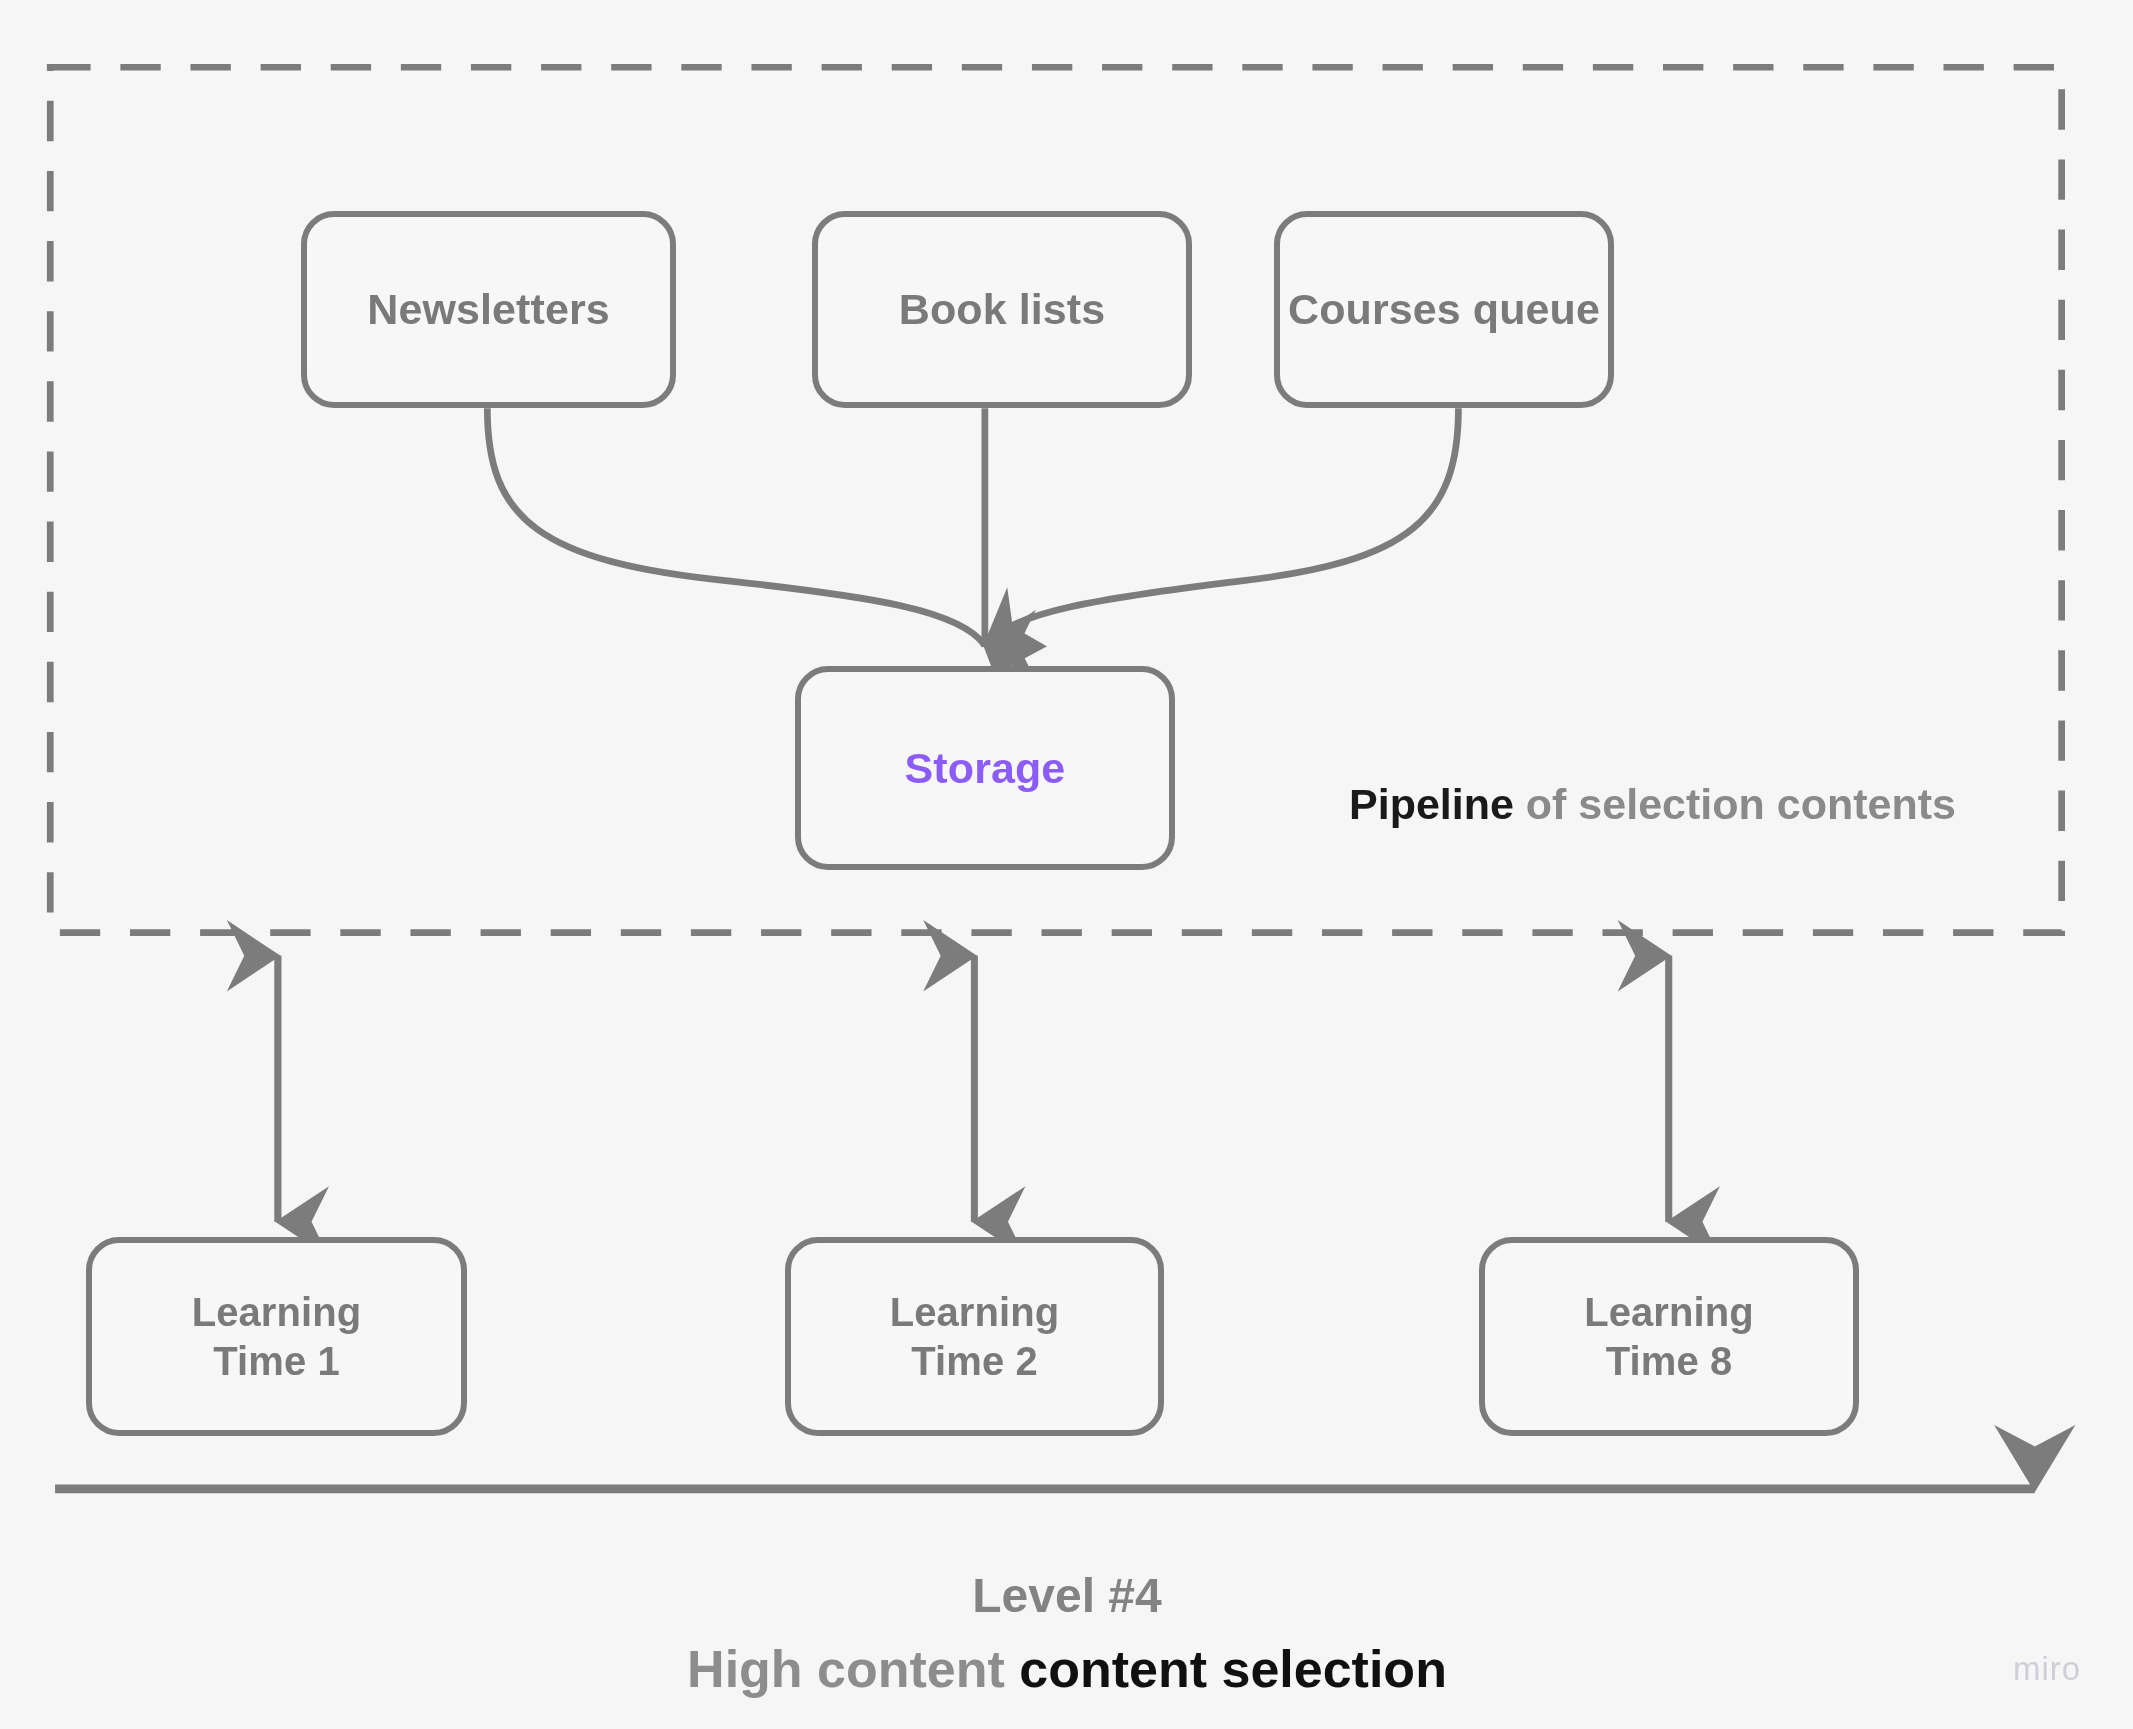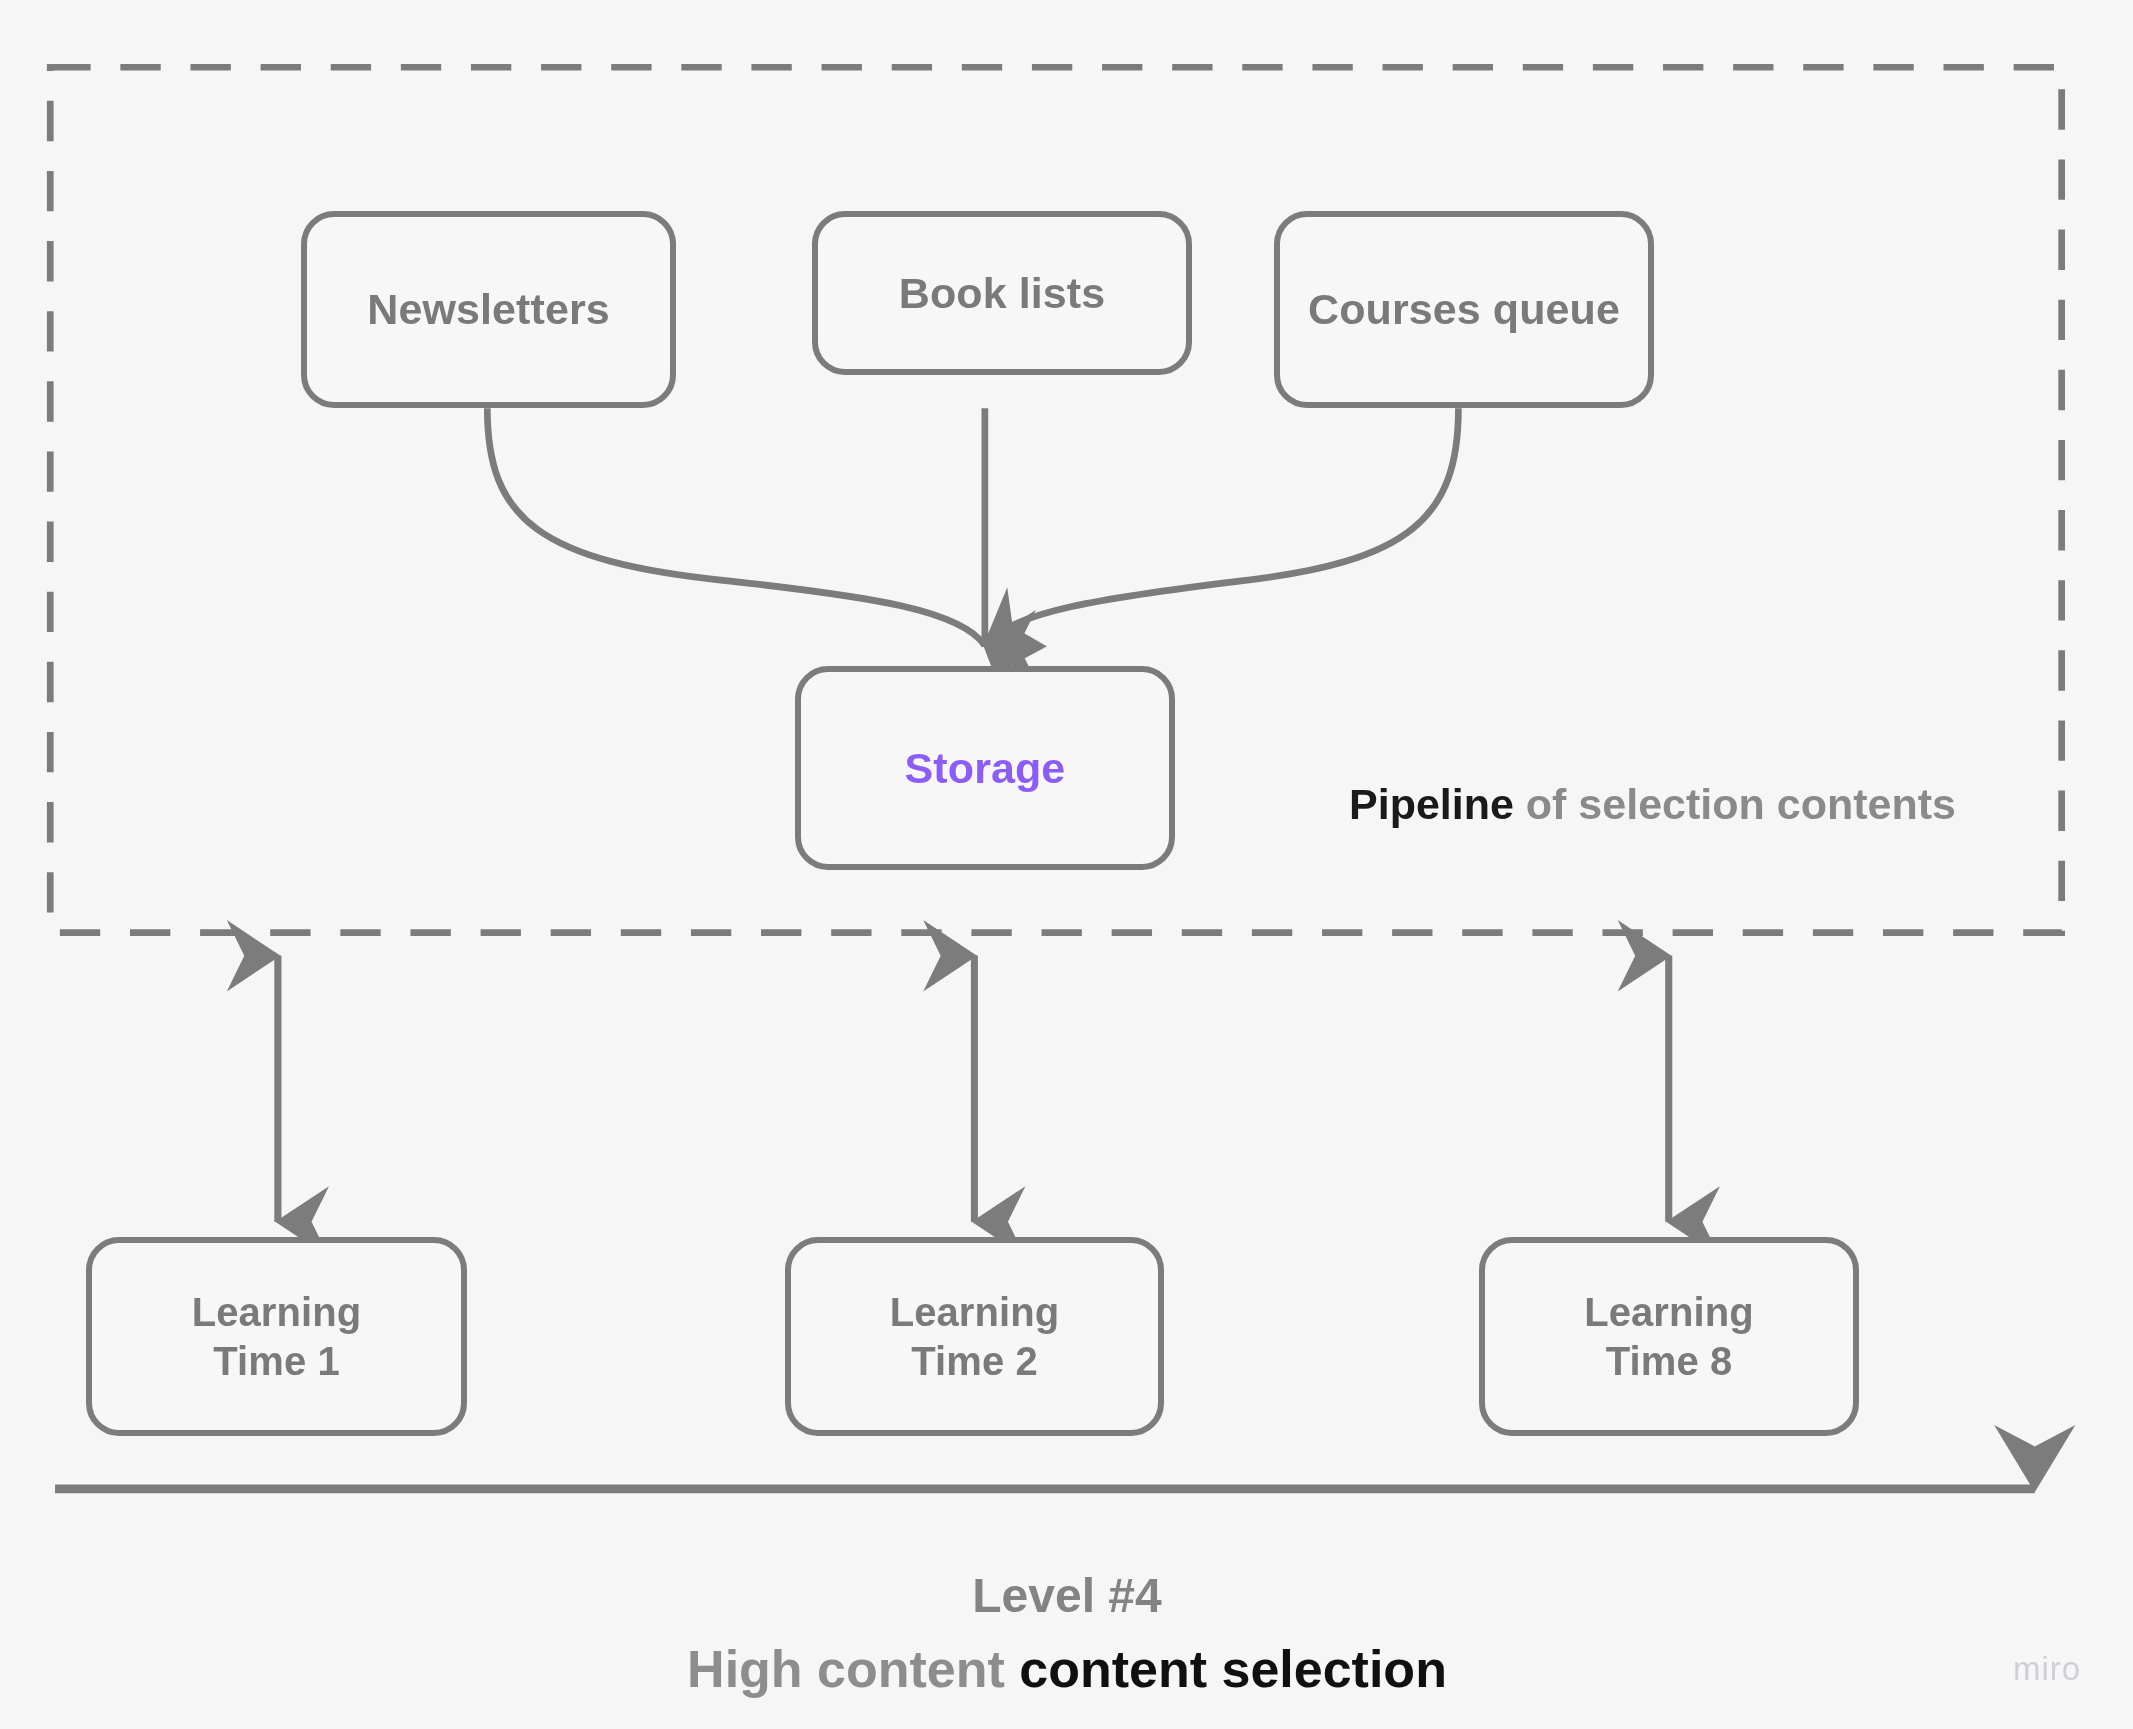--- a/index.html
+++ b/index.html
@@ -41,25 +41,25 @@
   }
 
   .node.dark-label { color: #8b5cf6; }
 
   
   .node-newsletters {
     left: 301px;  top: 211px;  width: 375px; height: 197px;
     font-size: 43px;
   }
   .node-booklists {
-    left: 812px;  top: 211px;  width: 380px; height: 164px;
+    left: 812px;  top: 211px;  width: 380px; height: 197px;
     font-size: 43px;
   }
   .node-courses {
-    left: 1274px; top: 211px;  width: 380px; height: 197px;
+    left: 1274px; top: 211px;  width: 340px; height: 197px;
     font-size: 43px;
   }
 
   
   .node-storage {
     left: 795px;  top: 666px;  width: 380px; height: 204px;
     font-size: 43px;
   }
 
   

